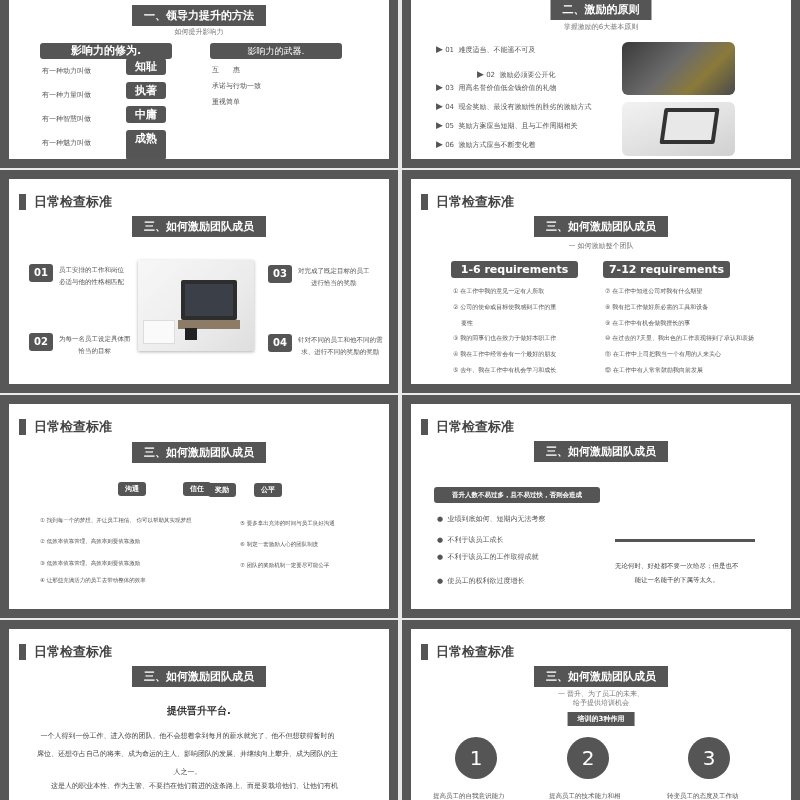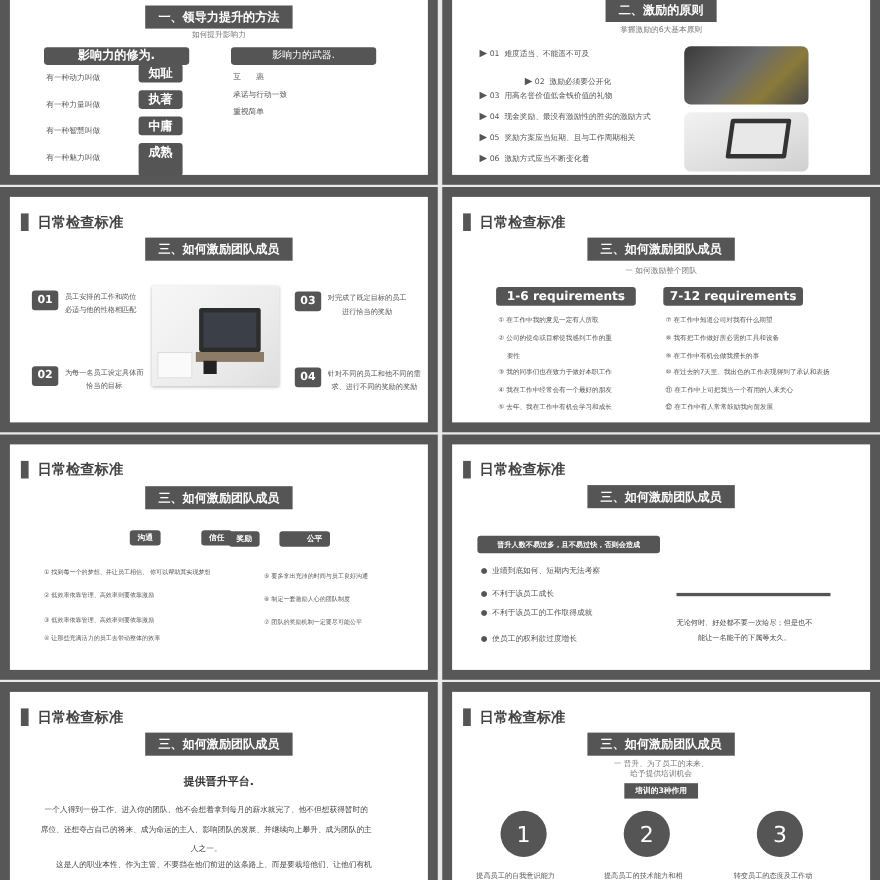--- a/index.html
+++ b/index.html
@@ -116,21 +116,21 @@
 
 <div class="slide" style="left:0;top:395px;">
   <div class="s-title">
       <span class="bar"></span>
       <span>日常检查标准</span>
     </div>
   <div class="banner" style="top:38px;">三、如何激励团队成员</div>
   <div class="pill" style="left:109px;top:78px;width:28px;height:14px;line-height:14px;font-size:7px;font-weight:bold;">沟通</div>
   <div class="pill" style="left:154px;top:78px;width:28px;height:14px;line-height:14px;font-size:7px;font-weight:bold;margin-left:20px;">信任</div>
   <div class="pill" style="left:199px;top:79px;width:28px;height:14px;line-height:14px;font-size:7px;font-weight:bold;">奖励</div>
-  <div class="pill" style="left:245px;top:79px;width:28px;height:14px;line-height:14px;font-size:7px;font-weight:bold;padding-left:18px;">公平</div>
+  <div class="pill" style="left:245px;top:79px;width:28px;height:14px;line-height:14px;font-size:7px;font-weight:bold;">公平</div>
   <div class="txt" style="left:31px;top:113px;font-size:5.5px;">① 找到每一个的梦想、并让员工相信、 你可以帮助其实现梦想</div>
   <div class="txt" style="left:31px;top:134px;font-size:5.5px;">② 低效率依靠管理、高效率则要依靠激励</div>
   <div class="txt" style="left:31px;top:156px;font-size:5.5px;">③ 低效率依靠管理、高效率则要依靠激励</div>
   <div class="txt" style="left:31px;top:173px;font-size:5.5px;">④ 让那些充满活力的员工去带动整体的效率</div>
   <div class="txt" style="left:231px;top:116px;font-size:5.5px;">⑤ 要多拿出充沛的时间与员工良好沟通</div>
   <div class="txt" style="left:231px;top:137px;font-size:5.5px;">⑥ 制定一套激励人心的团队制度</div>
   <div class="txt" style="left:231px;top:158px;font-size:5.5px;">⑦ 团队的奖励机制一定要尽可能公平</div>
 </div>
 
 <div class="slide" style="left:402px;top:395px;">

